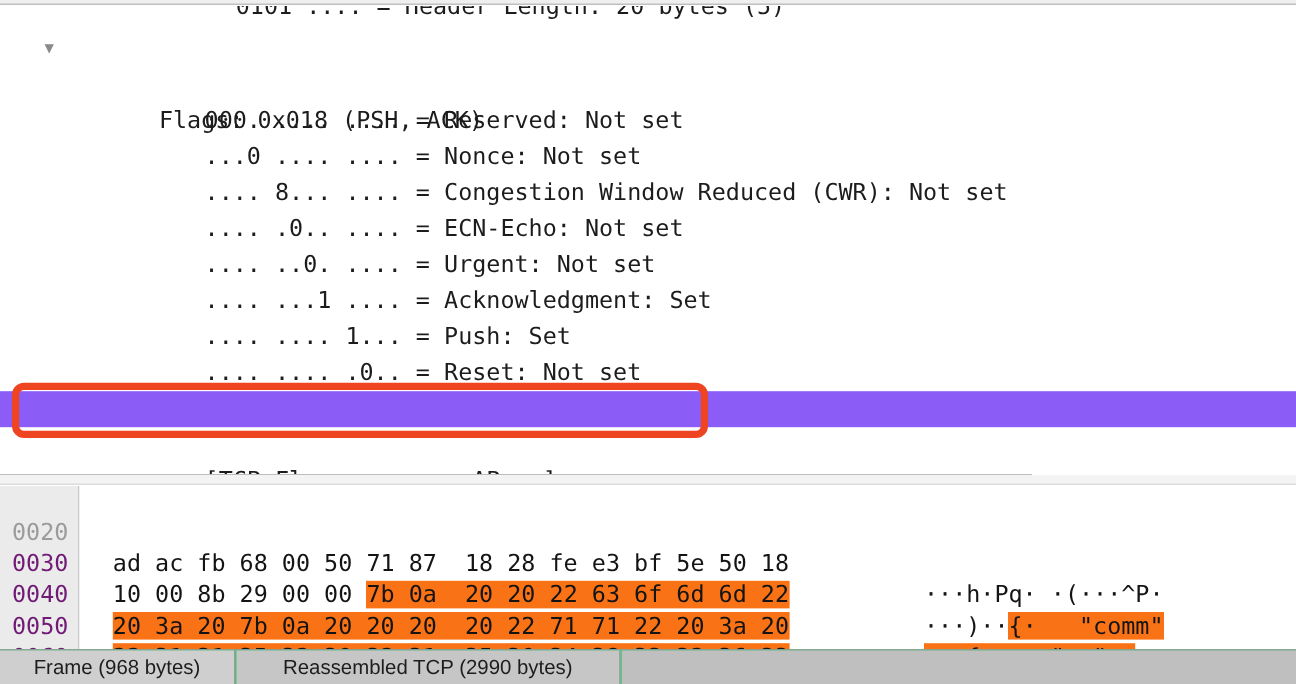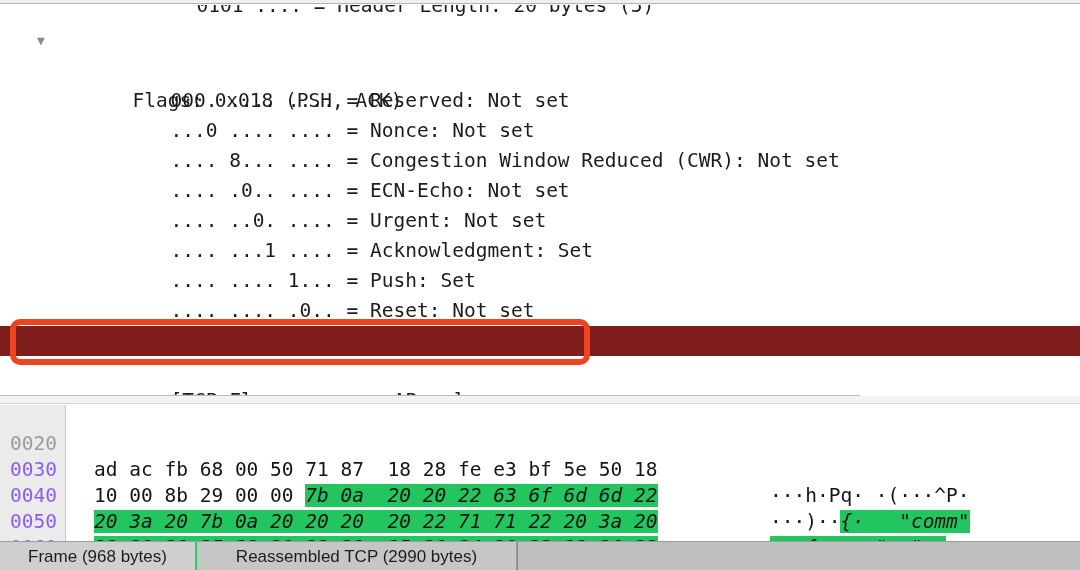--- a/index.html
+++ b/index.html
@@ -60,21 +60,21 @@
     color: #8a8a8a;
     text-align: center;
   }
 
   .tree-row .label {
     display: inline-block;
     white-space: pre;
   }
 
   .tree-row.selected {
-    background: #7f1d1d;
+    background: #8b5cf6;
     color: #ffffff;
   }
 
   
   .tree-row.clip-top {
     height: 22px;
     line-height: 0px;
     margin-top: -1px;
     margin-left: 26px;
   }
@@ -140,40 +140,40 @@
     line-height: 26px;
     white-space: pre;
     font-family: "DejaVu Sans Mono", monospace;
     font-size: 19.5px;
   }
 
   .hex-off {
     position: absolute;
     left: 10px;
     width: 56px;
-    color: #8b5cf6;
+    color: #701a75;
   }
   .hex-off.dim { color: #9b9b9b; }
 
   .hex-bytes {
     position: absolute;
     left: 78px;
     white-space: pre;
     color: #141414;
     margin-left: 16px;
   }
 
   .hex-ascii {
     position: absolute;
     left: 770px;
     white-space: pre;
     color: #141414;
   }
 
-  .hl { background: #22c55e; font-style: italic; }
+  .hl { background: #f97316; }
 
   
   .tabbar {
     position: absolute;
     left: 0; top: 541px;
     width: 1080px;
     height: 29px;
     background: #22c55e;
     border-top: 1px solid #9c9c9c;
   }

